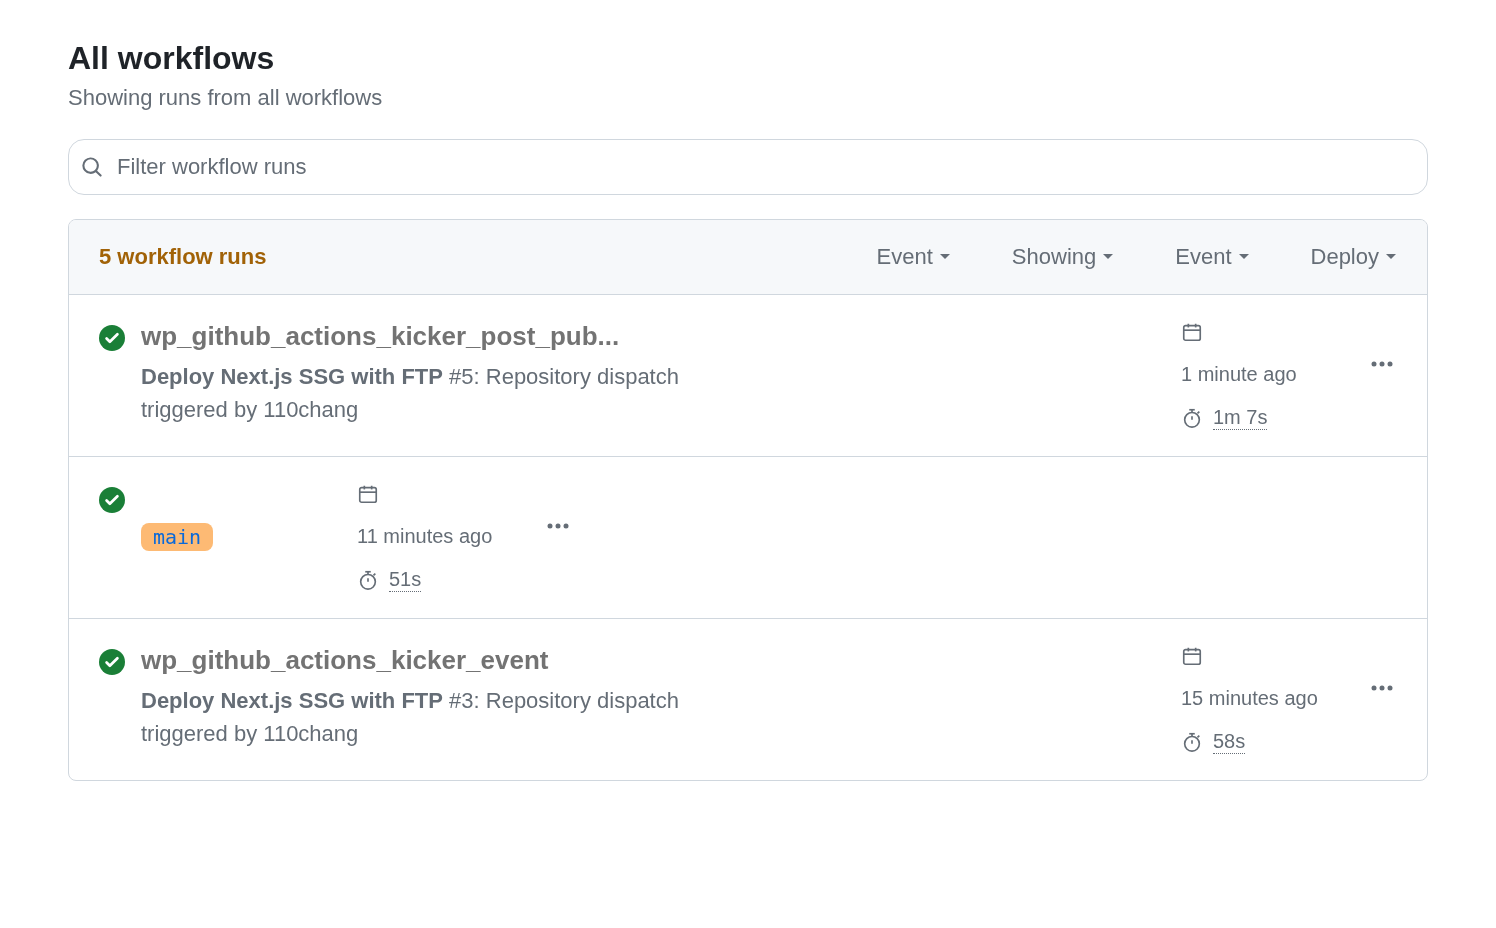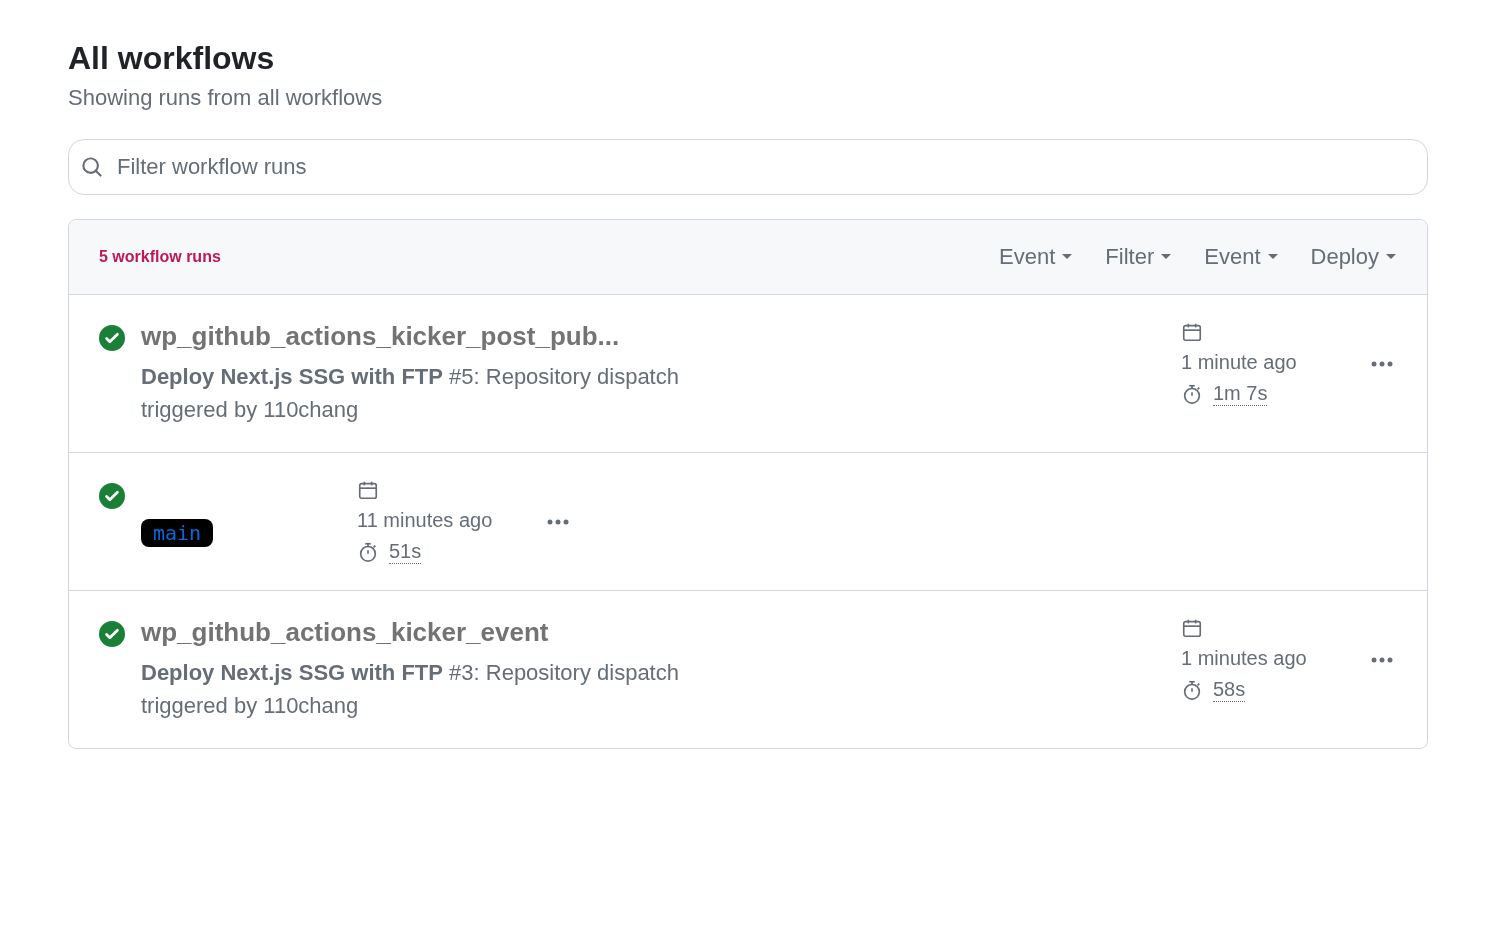--- a/index.html
+++ b/index.html
@@ -57,27 +57,27 @@
     }
     .table-header {
       background: #f6f8fa;
       border-bottom: 1px solid #d0d7de;
       display: flex;
       align-items: center;
       justify-content: space-between;
       padding: 24px 30px;
     }
     .run-count {
-      font-size: 16px;
+      font-size: 22px;
       font-weight: 600;
-      color: #be185d;
+      color: #a16207;
     }
     .filters {
       display: flex;
-      gap: 32px;
+      gap: 61px;
     }
     .filter-btn {
       display: flex;
       align-items: center;
       gap: 6px;
       font-size: 22px;
       color: #656d76;
       background: none;
       border: none;
       cursor: pointer;
@@ -137,33 +137,33 @@
       color: #656d76;
       font-weight: 600;
     }
     .branch-cell {
       width: 200px;
       flex-shrink: 0;
       padding-top: 40px;
     }
     .branch-label {
       display: inline-block;
-      background: #000000;
+      background: #fdba74;
       color: #0969da;
       font-family: ui-monospace, SFMono-Regular, "SF Mono", Menlo, Consolas, monospace;
       font-size: 20px;
       padding: 2px 12px;
       border-radius: 8px;
     }
     .run-meta {
       width: 170px;
       flex-shrink: 0;
       display: flex;
       flex-direction: column;
-      gap: 8px;
+      gap: 20px;
       justify-content: space-between;
     }
     .meta-line {
       display: flex;
       align-items: center;
       gap: 10px;
       font-size: 20px;
       color: #656d76;
     }
     .meta-line svg {
@@ -208,21 +208,21 @@
   <div class="table-header">
     <div class="run-count">5 workflow runs</div>
     <div class="filters">
       <button class="filter-btn">
         <span>Event</span>
         <svg viewBox="0 0 12 8">
             <path d="M1 1l5 5 5-5z"></path>
           </svg>
       </button>
       <button class="filter-btn">
-        <span>Filter</span>
+        <span>Showing</span>
         <svg viewBox="0 0 12 8">
             <path d="M1 1l5 5 5-5z"></path>
           </svg>
       </button>
       <button class="filter-btn">
         <span>Event</span>
         <svg viewBox="0 0 12 8">
             <path d="M1 1l5 5 5-5z"></path>
           </svg>
       </button>
@@ -339,21 +339,21 @@
     <div class="run-meta">
       <div class="meta-line">
         <svg viewBox="0 0 24 24">
               <rect x="3" y="5" width="18" height="16" rx="2"></rect>
               <line x1="3" y1="10" x2="21" y2="10"></line>
               <line x1="8" y1="3" x2="8" y2="7"></line>
               <line x1="16" y1="3" x2="16" y2="7"></line>
             </svg>
       </div>
       <div class="meta-line">
-        <span>1 minutes ago</span>
+        <span>15 minutes ago</span>
       </div>
       <div class="meta-line">
         <svg viewBox="0 0 24 24">
               <circle cx="12" cy="14" r="8"></circle>
               <line x1="12" y1="14" x2="12" y2="10"></line>
               <line x1="9" y1="3" x2="15" y2="3"></line>
               <line x1="12" y1="3" x2="12" y2="6"></line>
               <line x1="18" y1="7" x2="20" y2="5"></line>
             </svg>
         <span class="underline">58s</span>

